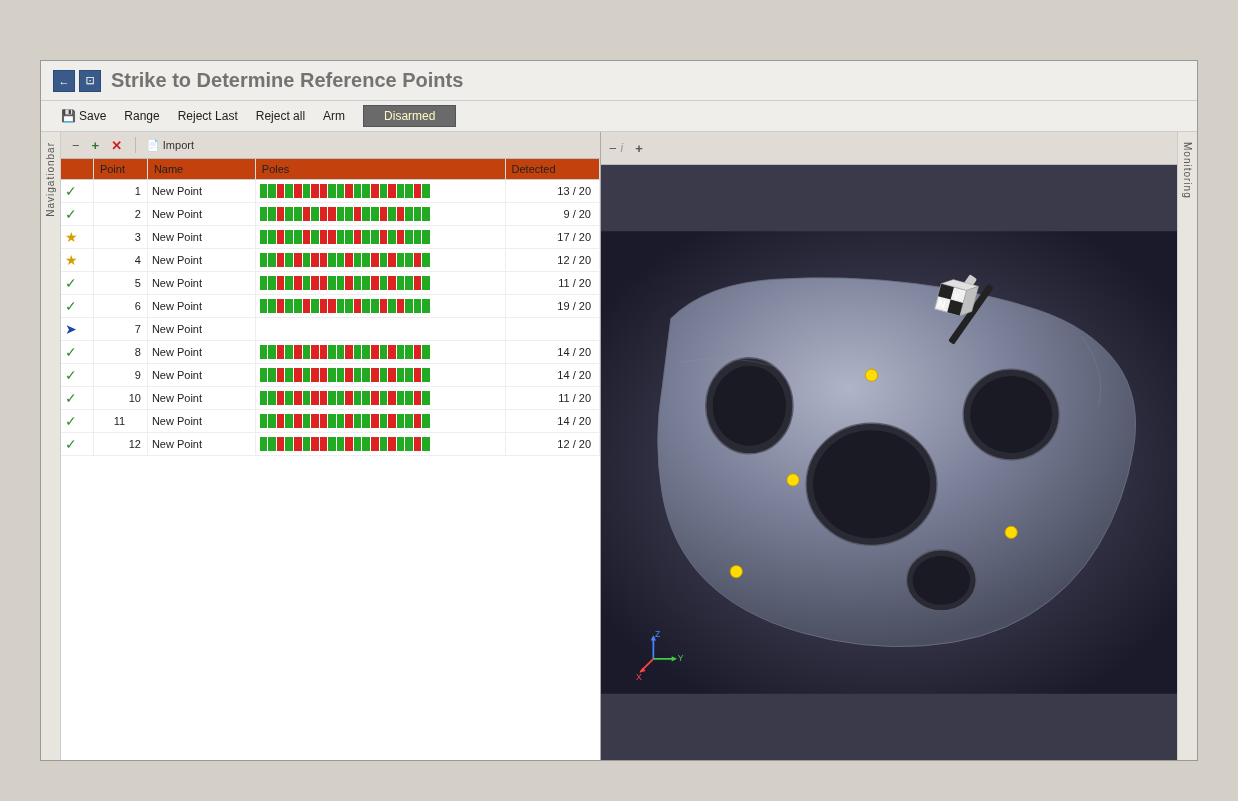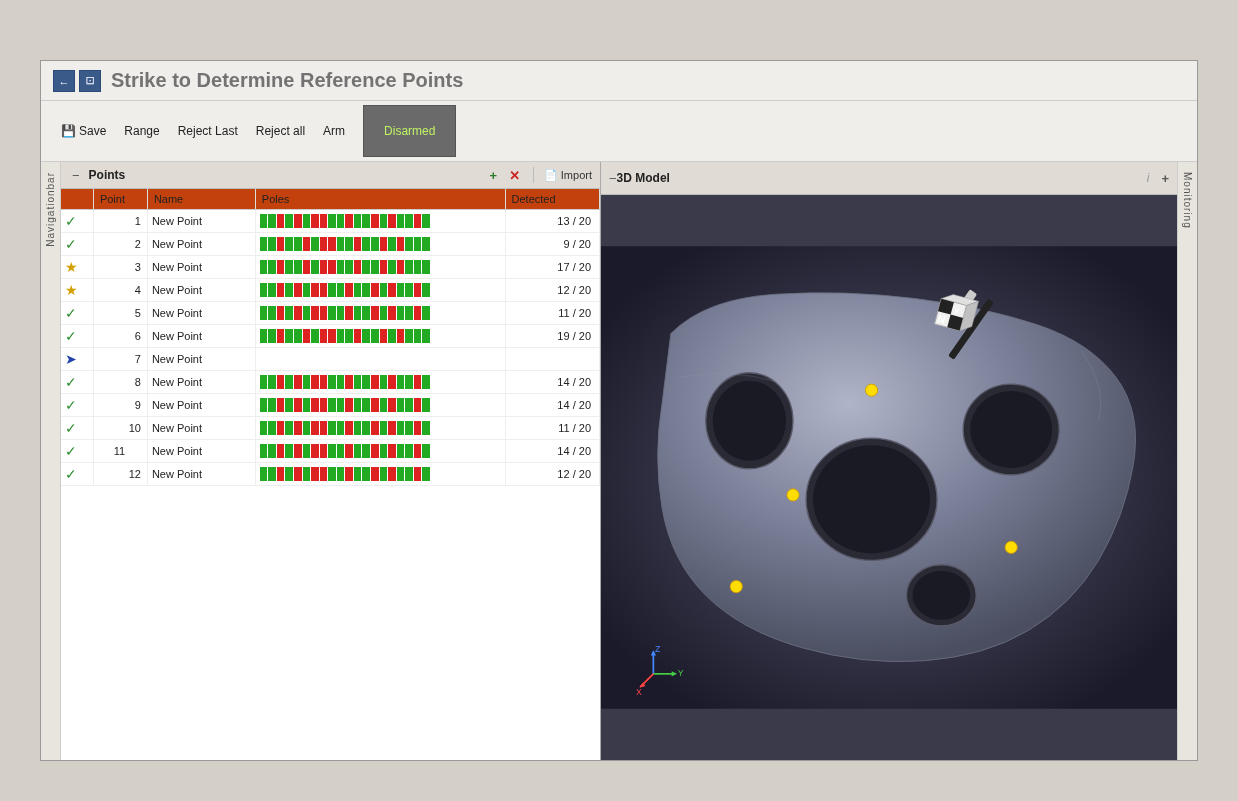--- a/index.html
+++ b/index.html
@@ -75,23 +75,23 @@
       background: transparent;
       border: none;
       cursor: pointer;
       font-size: 12px;
       color: #222;
       display: flex;
       align-items: center;
       gap: 3px;
     }
     .status-btn {
-      padding: 18px 20px;
+      padding: 3px 20px;
       background: #6a6a6a;
-      color: #bef264;
+      color: #fef9c3;
       border: 1px solid #555;
       font-size: 12px;
       cursor: pointer;
       margin-left: 8px;
     }
 
     
     .content-area {
       display: flex;
       flex: 1;
@@ -328,21 +328,20 @@
 
       <div class="side-nav">
         <span class="side-nav-text">Navigationbar</span>
       </div>
 
       <div class="panels">
 
         <div class="points-panel">
           <div class="panel-header">
             <button class="panel-header-btn ph-minus">−</button>
-            <span class="panel-title">Points</span>
             <button class="panel-header-btn ph-plus">+</button>
             <button class="panel-header-btn ph-x">✕</button>
             <div class="divider-v"></div>
             <div class="ph-import">
               <span>📄</span>
               <span>Import</span>
             </div>
           </div>
 
           <div class="points-table">
@@ -720,21 +719,20 @@
     <td class="detected-cell">12 / 20</td>
   </tr>
                 </tbody>
             </table>
           </div>
         </div>
 
         <div class="model-panel">
           <div class="model-header">
             <button class="model-header-btn ph-minus">−</button>
-            <span class="model-header-title">3D Model</span>
             <span class="model-info-icon">i</span>
             <button class="model-header-btn ph-plus" style="margin-left:8px;">+</button>
           </div>
           <div class="model-viewport">
             
             <svg class="model-svg-container" viewBox="0 0 660 530" xmlns="http://www.w3.org/2000/svg">
 
               <defs>
                 <radialGradient id="bgGrad" cx="50%" cy="50%" r="60%">
                   <stop offset="0%" stop-color="#5a5a70"></stop>

